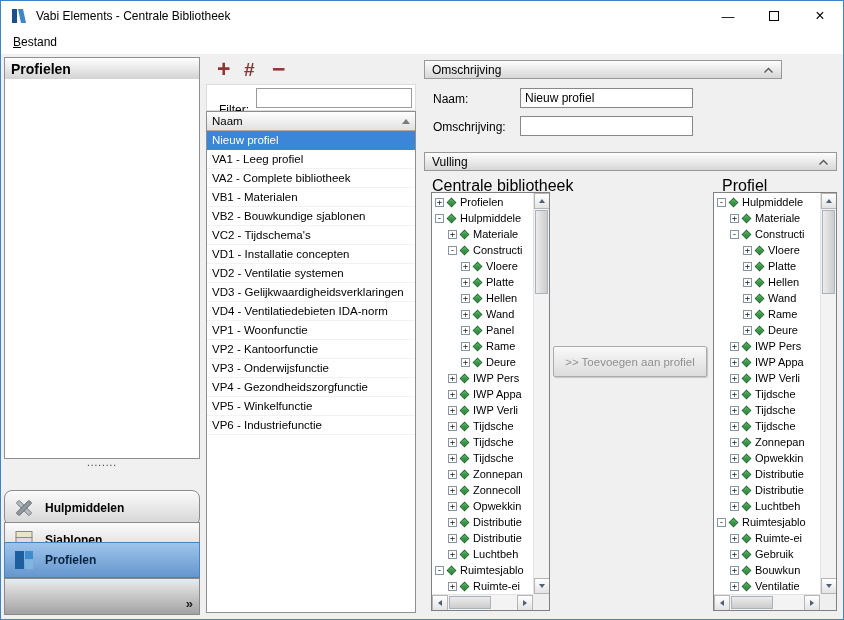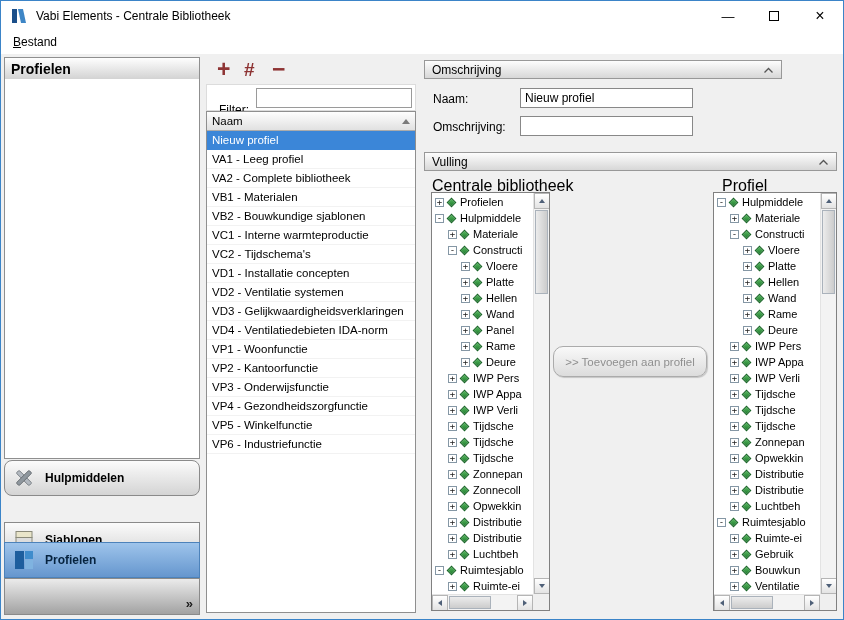--- a/index.html
+++ b/index.html
@@ -75,21 +75,21 @@
   .arr.up { top:0; left:0; } .arr.down { bottom:0; left:0; }
   .arr.lft { left:0; top:0; } .arr.rgt { right:0; top:0; }
   .tri-up   { width:0; height:0; border-left:3px solid transparent; border-right:3px solid transparent; border-bottom:4px solid #4f6078; }
   .tri-down { width:0; height:0; border-left:3px solid transparent; border-right:3px solid transparent; border-top:4px solid #4f6078; }
   .tri-lft  { width:0; height:0; border-top:3px solid transparent; border-bottom:3px solid transparent; border-right:4px solid #4f6078; }
   .tri-rgt  { width:0; height:0; border-top:3px solid transparent; border-bottom:3px solid transparent; border-left:4px solid #4f6078; }
   .vthumb { position:absolute; left:1px; width:13px; top:17px; height:84px; background:linear-gradient(90deg,#ececec,#cccccc); border:1px solid #aab2bb; }
   .hthumb { position:absolute; top:1px; height:13px; left:17px; width:42px; background:linear-gradient(#ececec,#cccccc); border:1px solid #aab2bb; }
 
   
-  .xfer-btn { position:absolute; left:552px; width:154px; height:31px; background:linear-gradient(#f9f9f9,#dcdcdc); border:1px solid #ababab; border-radius:10px; color:#8f8f8f; font-size:11.5px; display:flex; align-items:center; justify-content:center; box-shadow:1px 1px 1px rgba(0,0,0,0.18); cursor:default; }
+  .xfer-btn { position:absolute; left:552px; width:154px; height:31px; background:linear-gradient(#f9f9f9,#dcdcdc); border:1px solid #ababab; border-radius:2px; color:#8f8f8f; font-size:11.5px; display:flex; align-items:center; justify-content:center; box-shadow:1px 1px 1px rgba(0,0,0,0.18); cursor:default; }
   #btn-toevoegen { top:345px; }
   #btn-weghalen  { top:384px; }
 </style>
 </head>
 <body>
 
 <div class="window">
 
   <div class="titlebar">
     <svg class="app-icon" viewBox="0 0 18 18">
@@ -111,21 +111,21 @@
   </div>
 
   <div class="menubar">
     <span class="menu-item"><span class="accel">B</span><span>estand</span></span>
   </div>
 
   <div class="lp-header">Profielen</div>
   <div class="lp-list"></div>
   <div class="lp-dots">........</div>
 
-  <div class="nav-btn" style="top:459px;border-radius:8px;">
+  <div class="nav-btn" style="top:489px;border-radius:8px;">
     <svg width="24" height="24" viewBox="0 0 24 24">
       <rect x="3" y="10" width="18" height="4" rx="1" transform="rotate(45 12 12)" fill="#b3b9c0" stroke="#6d7378" stroke-width="0.8"></rect>
       <rect x="3" y="10" width="18" height="4" rx="1" transform="rotate(-45 12 12)" fill="#8f979e" stroke="#5d6368" stroke-width="0.8"></rect>
     </svg>
     <span>Hulpmiddelen</span>
   </div>
   <div class="nav-btn" style="top:505px;margin-top:16px;">
     <svg width="24" height="24" viewBox="0 0 24 24">
       <rect x="4" y="3.5" width="16" height="6" fill="#e9e5ca" stroke="#8a8a7a"></rect>
       <rect x="4" y="9.5" width="16" height="6" fill="#dddddd" stroke="#8a8a7a"></rect>
@@ -158,21 +158,20 @@
     <div class="grid-header">
       <span>Naam</span>
       <span class="sort-tri"></span>
     </div>
     <div>
         <div class="lrow sel">Nieuw profiel</div>
         <div class="lrow">VA1 - Leeg profiel</div>
         <div class="lrow">VA2 - Complete bibliotheek</div>
         <div class="lrow">VB1 - Materialen</div>
         <div class="lrow">VB2 - Bouwkundige sjablonen</div>
-        <div class="lrow">VC1 - Interne warmteproductie</div>
         <div class="lrow">VC2 - Tijdschema's</div>
         <div class="lrow">VD1 - Installatie concepten</div>
         <div class="lrow">VD2 - Ventilatie systemen</div>
         <div class="lrow">VD3 - Gelijkwaardigheidsverklaringen</div>
         <div class="lrow">VD4 - Ventilatiedebieten IDA-norm</div>
         <div class="lrow">VP1 - Woonfunctie</div>
         <div class="lrow">VP2 - Kantoorfunctie</div>
         <div class="lrow">VP3 - Onderwijsfunctie</div>
         <div class="lrow">VP4 - Gezondheidszorgfunctie</div>
         <div class="lrow">VP5 - Winkelfunctie</div>

